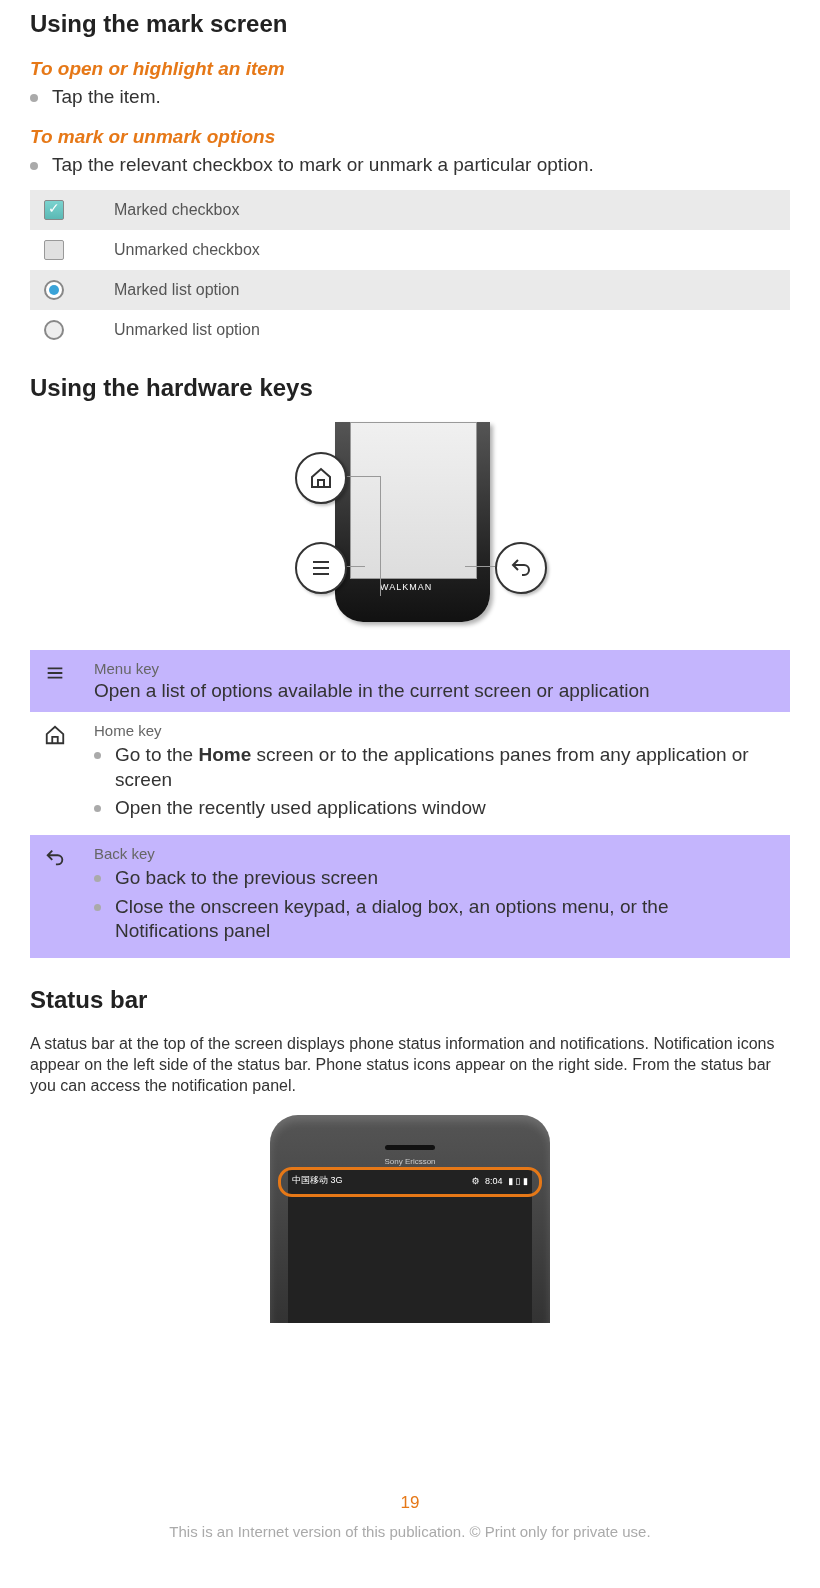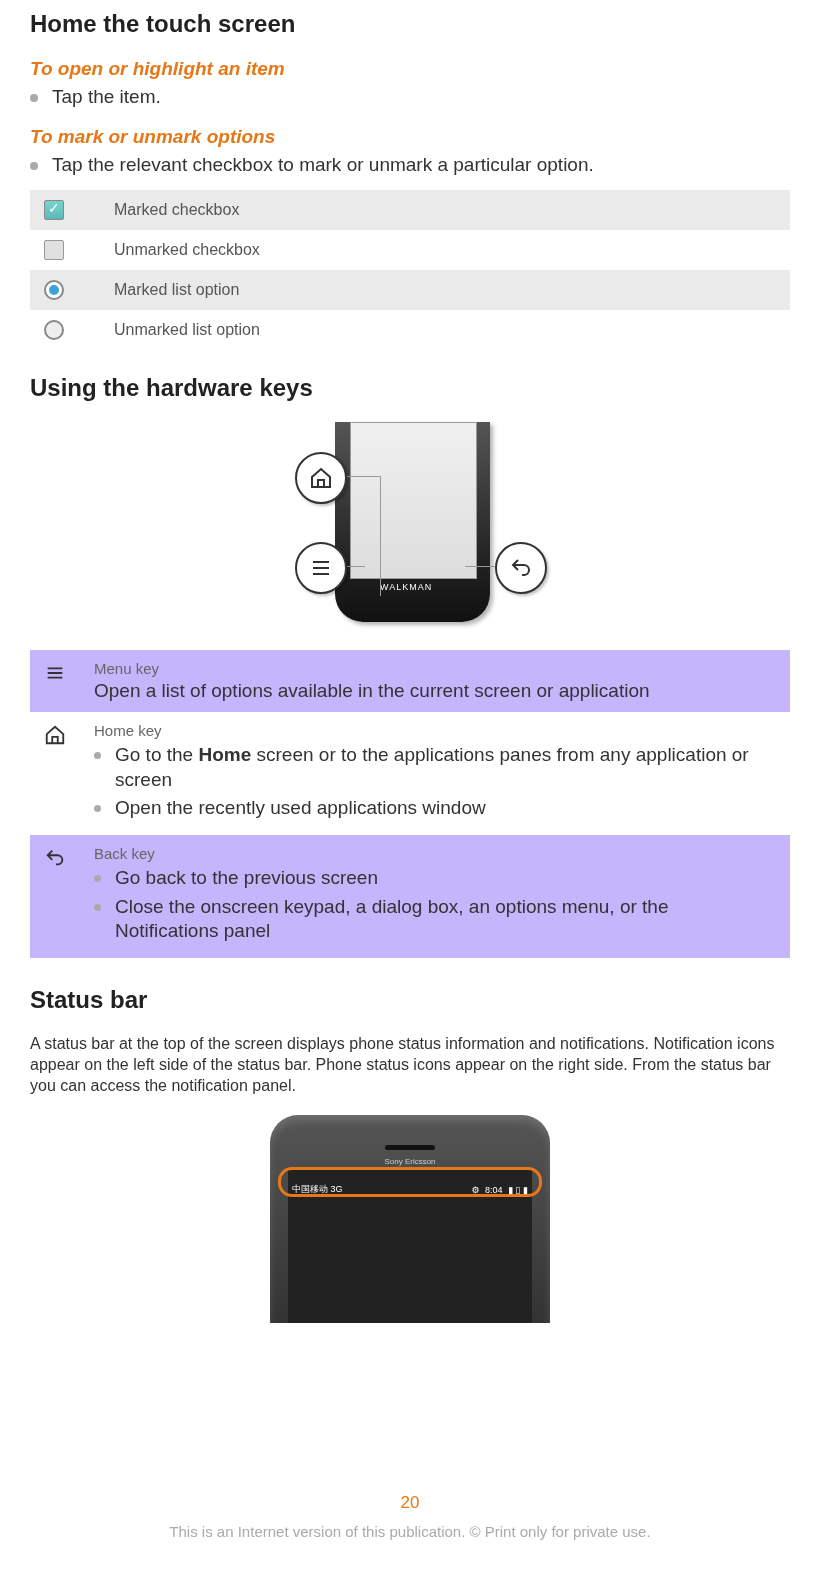--- a/index.html
+++ b/index.html
@@ -226,21 +226,21 @@
   .status-highlight {
     position: absolute;
     left: 8px; top: 52px;
     right: 8px;
     height: 24px;
     border: 3px solid #e67817;
     border-radius: 14px;
   }
   .status-bar-inner {
     position: absolute;
-    left: 22px; right: 22px; top: 67px;
+    left: 22px; right: 22px; top: 58px;
     height: 16px;
     display: flex;
     justify-content: space-between;
     align-items: center;
     color: #fff;
     font-size: 9px;
     text-align: right;
   }
   .phone-earpiece {
     position: absolute;
@@ -269,21 +269,21 @@
     color: #aaa;
     font-size: 15px;
     margin-top: 10px;
   }
 </style>
 </head>
 <body>
 
 <div class="page">
 
-  <h2>Home the touch screen</h2>
+  <h2>Using the mark screen</h2>
 
   <h3 class="orange">To open or highlight an item</h3>
   <div class="bullet-line">
     <div class="bullet-dot"></div>
     <div>Tap the item.</div>
   </div>
 
   <h3 class="orange">To mark or unmark options</h3>
   <div class="bullet-line">
     <div class="bullet-dot"></div>
@@ -413,16 +413,16 @@
         <span>中国移动 3G</span>
         <span>
           <span style="margin-right:3px;">⚙</span>
           <span>8:04</span>
           <span style="margin-left:3px;">▮ ▯ ▮</span>
         </span>
       </div>
     </div>
   </div>
 
-  <div class="page-number">20</div>
+  <div class="page-number">19</div>
   <div class="footer-note">This is an Internet version of this publication. © Print only for private use.</div>
 
 </div>
 
 </body></html>

